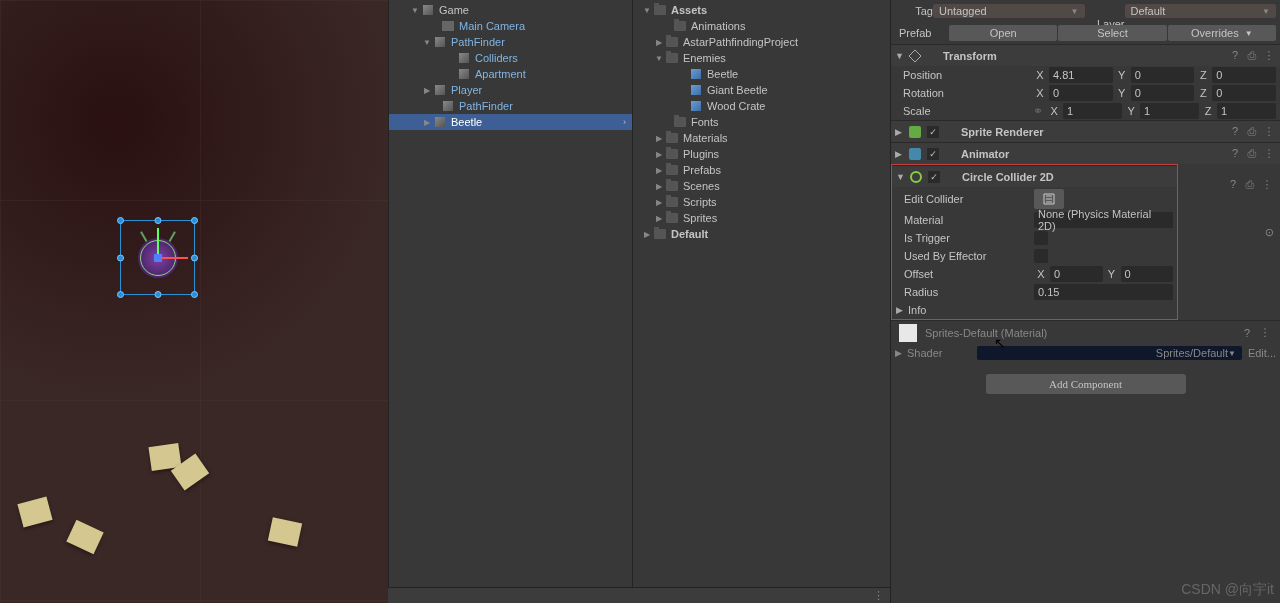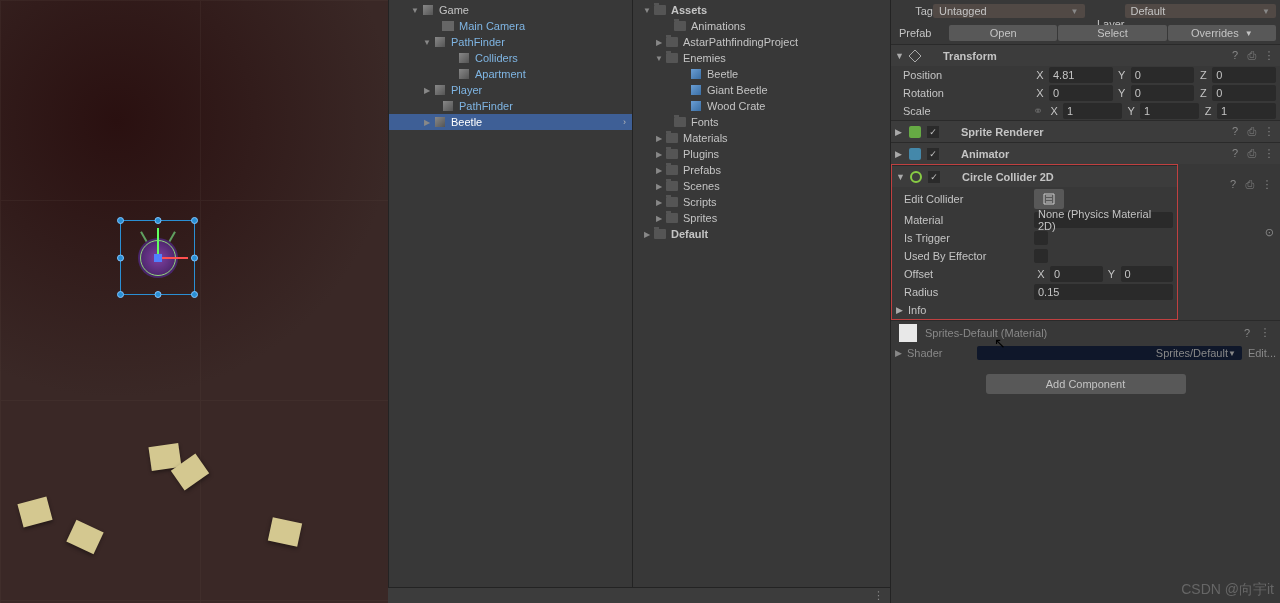--- a/index.html
+++ b/index.html
@@ -75,21 +75,21 @@
 .obj-field { flex: 1; background: #2a2a2a; height: 16px; padding: 0 4px; color: #c4c4c4; display: flex; align-items: center; justify-content: space-between; border-radius: 2px; }
 .checkbox { width: 14px; height: 14px; background: #2a2a2a; border-radius: 2px; }
 .link-icon { color: #666; font-size: 12px; margin-right: 4px; }
 .edit-btn { width: 30px; height: 20px; background: #585858; display: flex; align-items: center; justify-content: center; border-radius: 2px; cursor: pointer; }
 
 .material-row { display: flex; align-items: center; height: 24px; padding: 4px 8px; border-top: 1px solid #2a2a2a; }
 .mat-foldout { width: 12px; color: #888; font-size: 9px; }
 .mat-preview { width: 18px; height: 18px; background: #e8e8e8; margin-right: 8px; }
 .mat-name { flex: 1; color: #888; }
 
-.add-comp-btn { margin: 12px auto; width: 200px; text-align: center; padding: 4px 0; background: #585858; border-radius: 3px; cursor: pointer; }
+.add-comp-btn { margin: 12px auto; width: 200px; text-align: center; padding: 4px 0; background: #585858; border-radius: 3px; cursor: pointer; font-family: Liberation Serif, serif; }
 
 .watermark { position: absolute; right: 6px; bottom: 4px; color: #666; font-size: 14px; }
 .bottom-bar { position: absolute; left: 388px; right: 390px; bottom: 0; height: 16px; background: #3c3c3c; border-top: 1px solid #232323; display: flex; justify-content: flex-end; align-items: center; padding: 0 6px; }
 .cursor-arrow { position: absolute; left: 994px; top: 335px; font-size: 14px; color: #000; z-index: 99; pointer-events: none; }
 </style>
 </head>
 <body>
 
 <div class="scene-view">
   <div class="scene-bg"></div>

